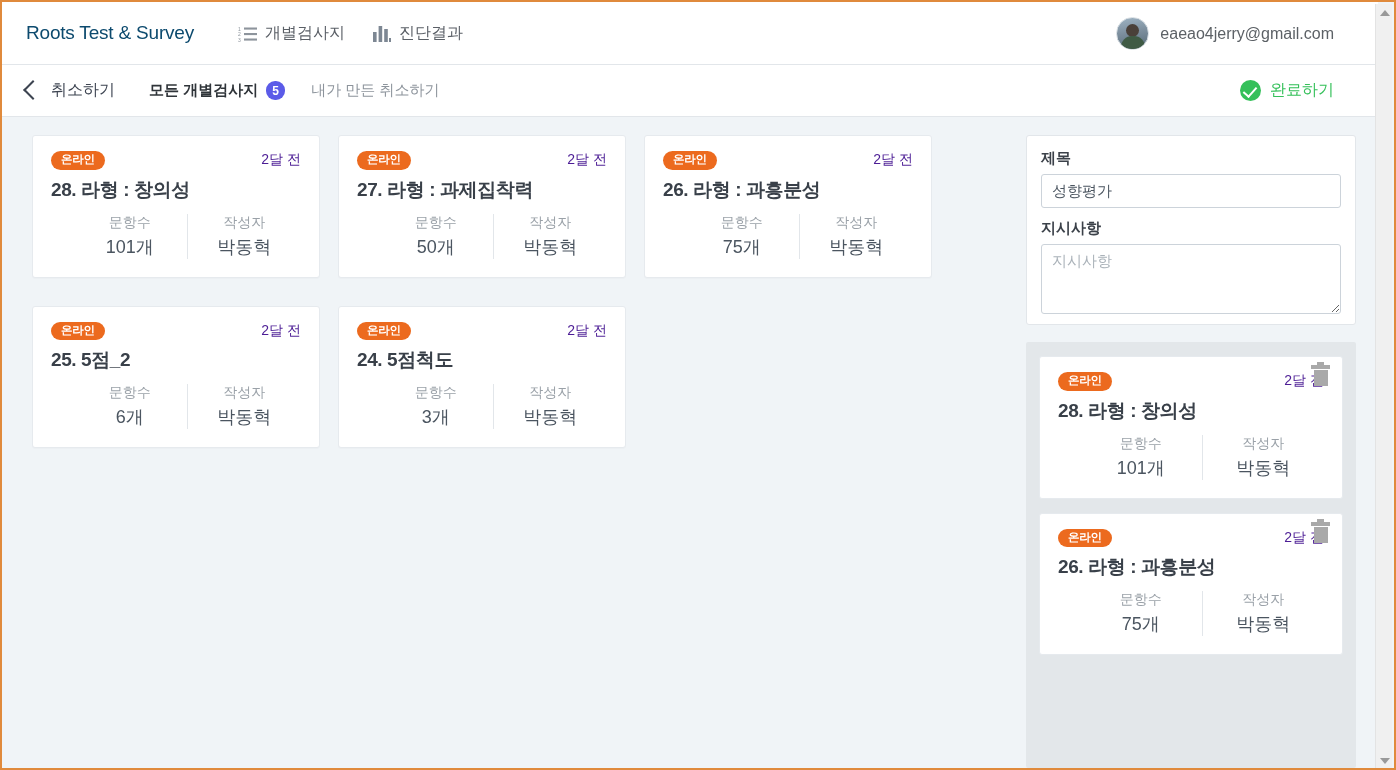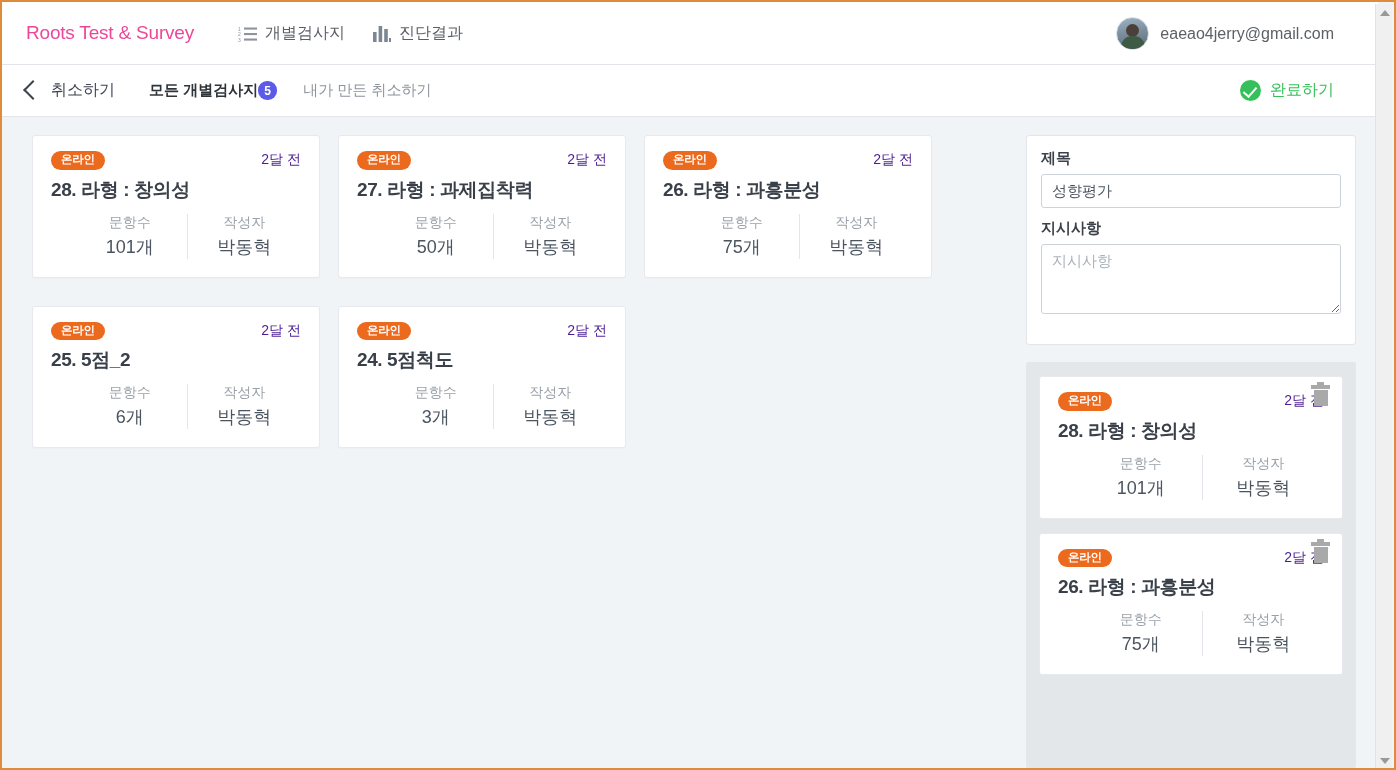--- a/index.html
+++ b/index.html
@@ -20,21 +20,21 @@
     background: #ffffff;
     border-bottom: 1px solid #e2e6ea;
     display: flex;
     align-items: center;
     position: relative;
     padding-left: 24px;
     width: 1376px;
   }
   .brand {
     font-size: 19px;
-    color: #ec4899;
+    color: #0c4a6e;
     letter-spacing: -0.2px;
     white-space: nowrap;
     font-weight: 400;
   }
   .navtabs {
     display: flex;
     align-items: center;
     height: 63px;
     margin-left: 30px;
   }
@@ -111,21 +111,21 @@
     width: 14px; height: 14px;
     border-left: 2.5px solid #3d4451;
     border-bottom: 2.5px solid #3d4451;
     transform: rotate(45deg);
     margin-bottom: 1px;
   }
   .back-label { font-size: 16px; color: #3d4451; }
   .subtab {
     font-size: 15px; color: #8d949c;
     margin-right: 26px; cursor: pointer;
-    display: flex; align-items: center; gap: 0;
+    display: flex; align-items: center; gap: 8px;
     white-space: nowrap;
   }
   .subtab.active { color: #2f3439; font-weight: bold; }
   .count-badge {
     background: #5b5be8; color: #fff;
     border-radius: 9px; min-width: 19px; height: 19px;
     font-size: 12px; font-weight: bold;
     display: inline-flex; align-items: center; justify-content: center;
     padding: 0 5px;
   }
@@ -202,21 +202,21 @@
     width: 330px;
     flex: none;
     display: flex;
     flex-direction: column;
     gap: 17px;
   }
   .form-box {
     background: #fff;
     border: 1px solid #e2e6ea;
     border-radius: 3px;
-    padding: 13px 14px 26px 14px;
+    padding: 13px 14px 6px 14px;
   }
   .field-label {
     font-size: 15px; font-weight: bold; color: #3b4149;
     margin-bottom: 6px;
   }
   .text-input {
     width: 100%; height: 34px;
     border: 1px solid #ccd3da; border-radius: 3px;
     padding: 0 10px; font-size: 15px; color: #4b5560;
     font-family: "Liberation Sans", sans-serif;

